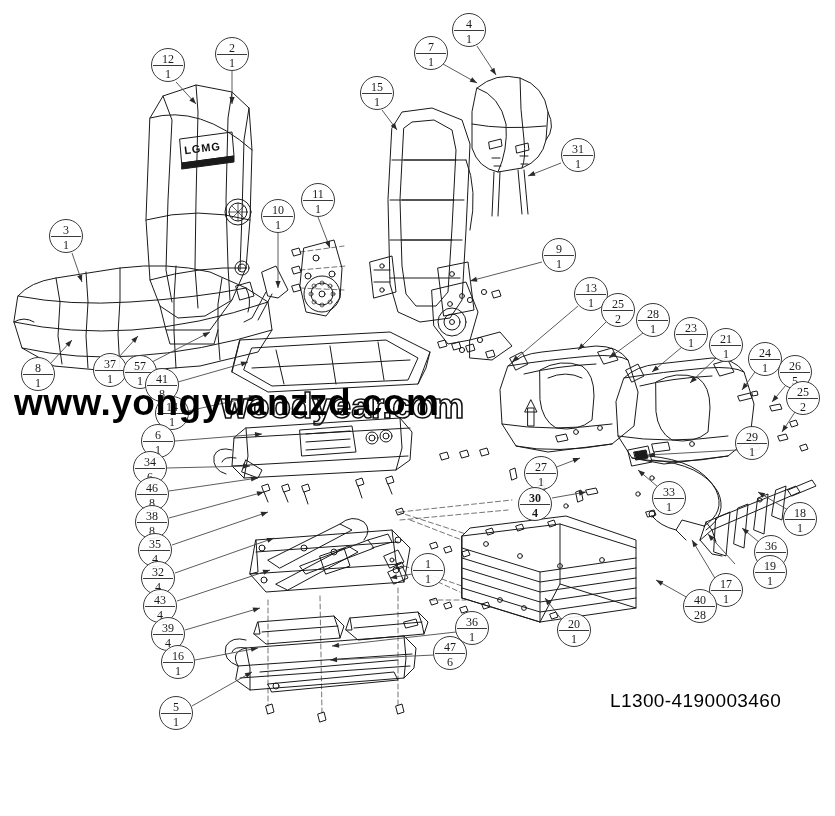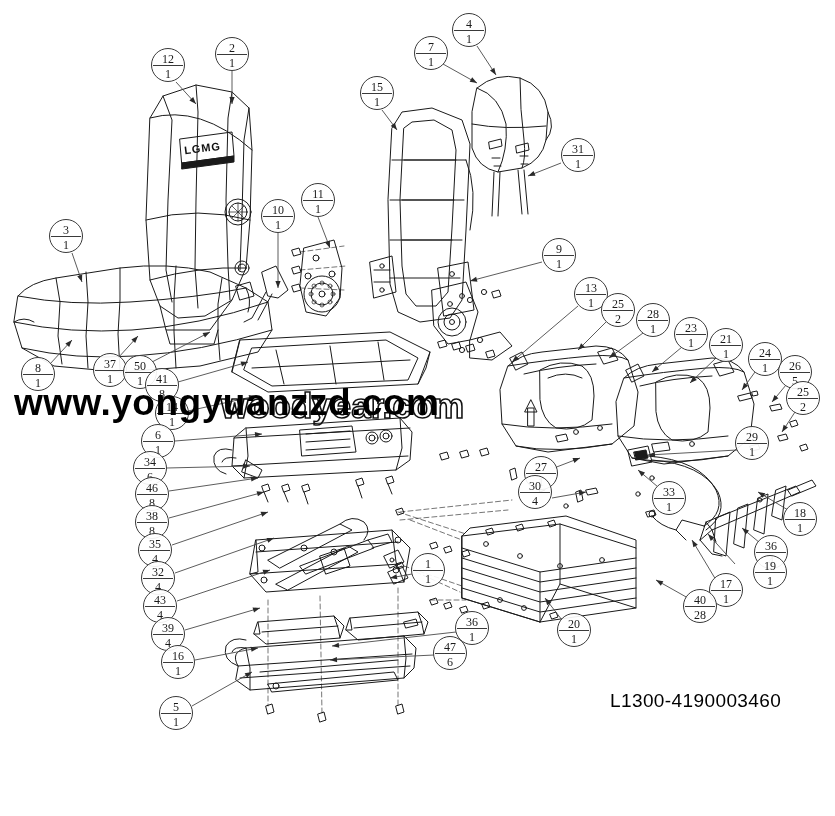--- a/index.html
+++ b/index.html
@@ -610,21 +610,21 @@
         <span class="num">8</span>
         <span class="bar"></span>
         <span class="qty">1</span>
       </div>
       <div class="callout" style="left: 110px; top: 370px;">
         <span class="num">37</span>
         <span class="bar"></span>
         <span class="qty">1</span>
       </div>
       <div class="callout" style="left: 140px; top: 372px;">
-        <span class="num">50</span>
+        <span class="num">57</span>
         <span class="bar"></span>
         <span class="qty">1</span>
       </div>
       <div class="callout" style="left: 162px; top: 385px;">
         <span class="num">41</span>
         <span class="bar"></span>
         <span class="qty">8</span>
       </div>
       <div class="callout" style="left: 172px; top: 413px;">
         <span class="num">14</span>
@@ -699,21 +699,21 @@
       <div class="callout" style="left: 574px; top: 630px;">
         <span class="num">20</span>
         <span class="bar"></span>
         <span class="qty">1</span>
       </div>
       <div class="callout" style="left: 541px; top: 473px;">
         <span class="num">27</span>
         <span class="bar"></span>
         <span class="qty">1</span>
       </div>
-      <div class="callout" style="left: 535px; top: 492px;">
+      <div class="callout" style="left: 535px; top: 504px; font-weight: bold;">
         <span class="num">30</span>
         <span class="bar"></span>
         <span class="qty">4</span>
       </div>
       <div class="callout" style="left: 669px; top: 498px;">
         <span class="num">33</span>
         <span class="bar"></span>
         <span class="qty">1</span>
       </div>
       <div class="callout" style="left: 800px; top: 519px;">

